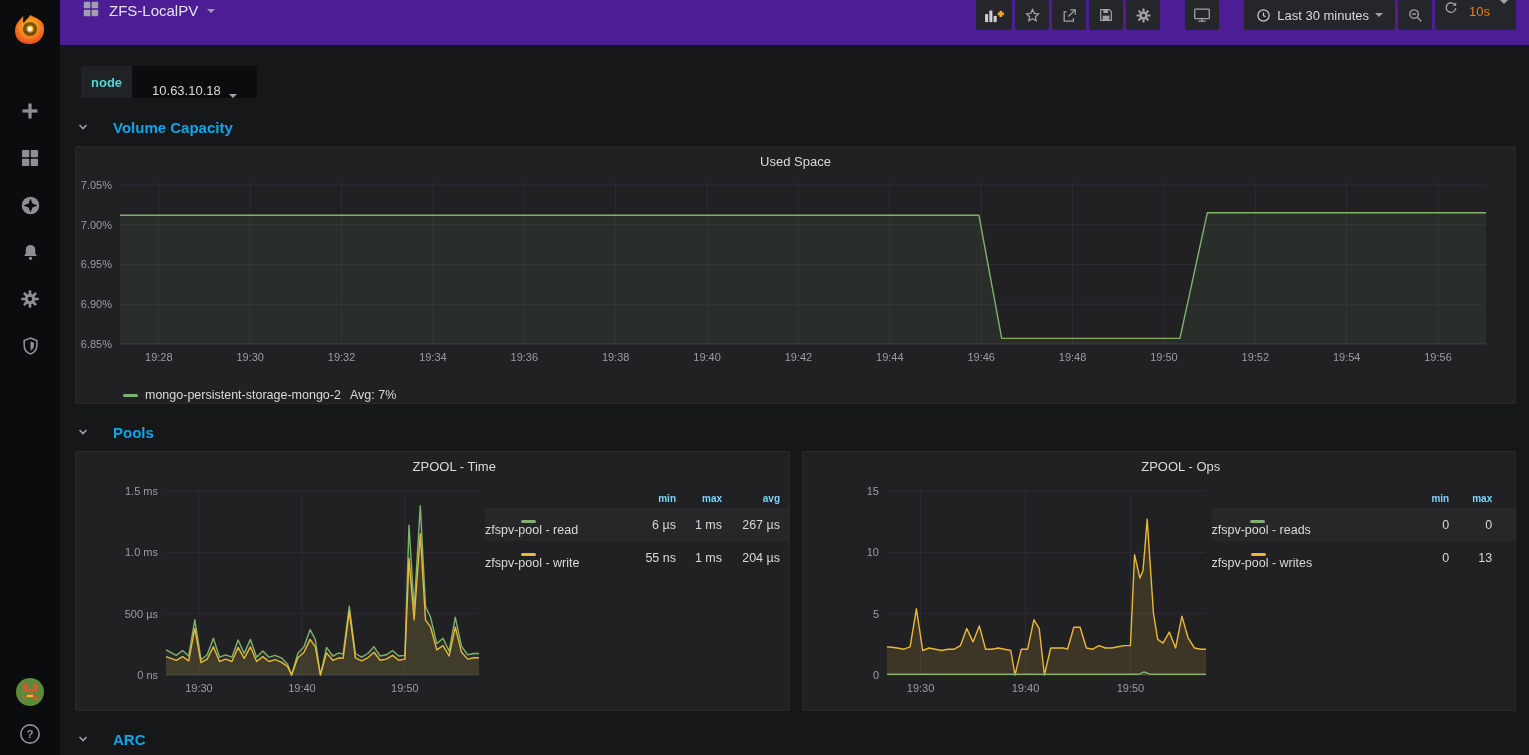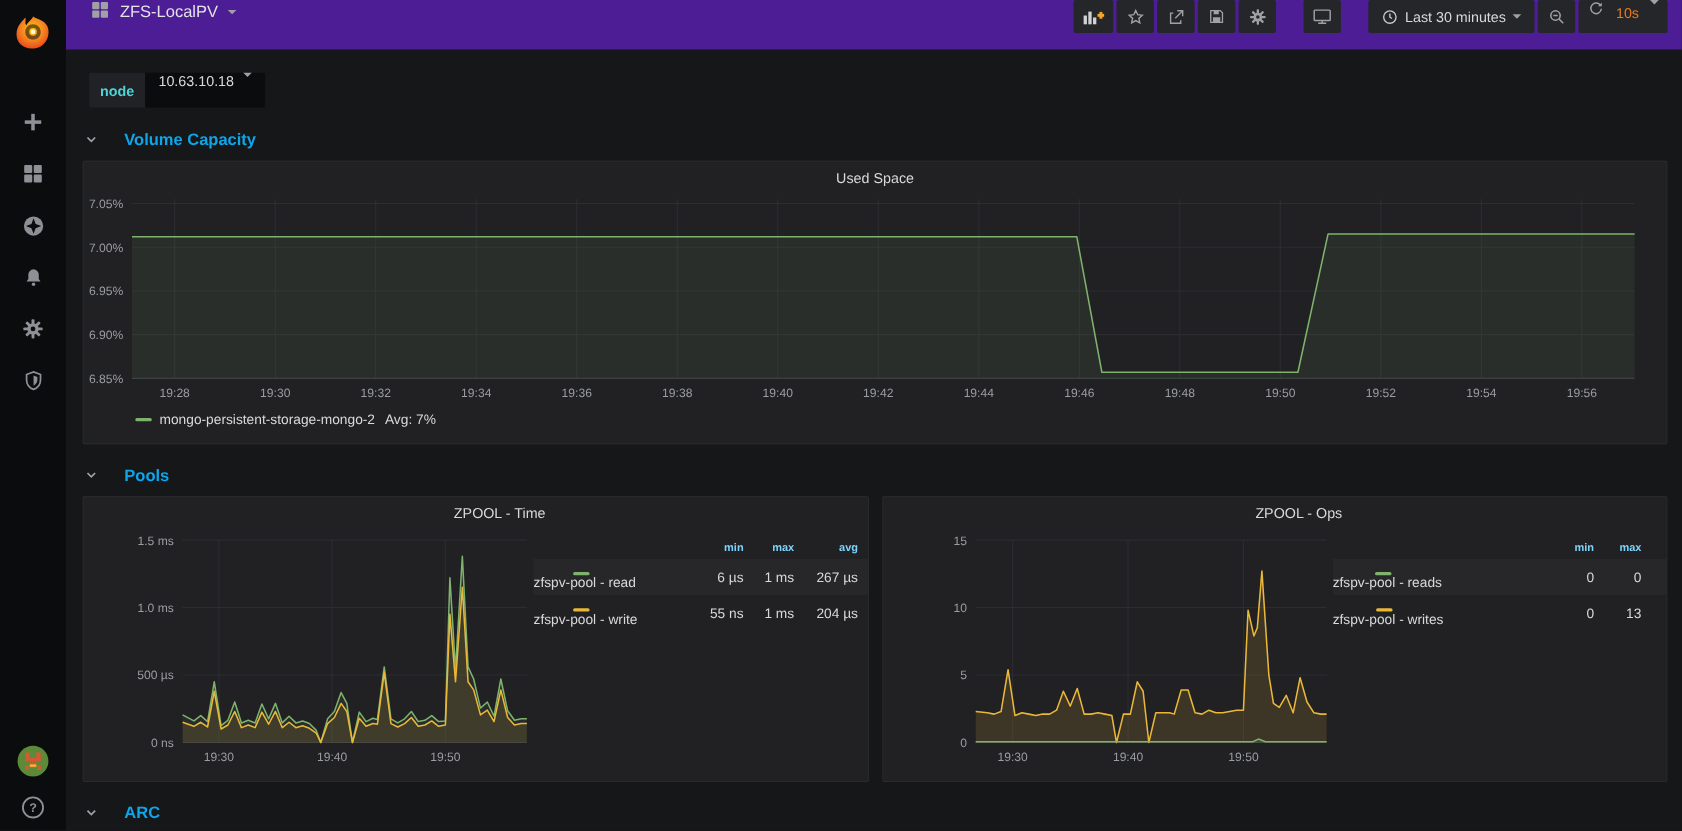--- a/index.html
+++ b/index.html
@@ -28,37 +28,37 @@
   .spacer { width:22px; }
   .caret { width:0; height:0; border-left:4px solid transparent; border-right:4px solid transparent; border-top:4px solid #9fa1a6; display:inline-block; }
   .time-text { color:#d8d9da; font-size:13px; }
   .refresh-group { display:flex; align-items:stretch; padding:0; }
   .refresh-int { color:#eb7b18; font-size:13px; padding:4px 2px; }
   
   .content { flex:1; padding:0 13px 0 15px; overflow:hidden; }
   .submenu { margin-top:21px; display:flex; }
   .var-chip { display:flex; height:32px; margin-left:6px; border-radius:2px; overflow:hidden; font-size:13px; }
   .var-label { background:#202226; color:#4fd4d8; font-weight:700; display:flex; align-items:center; padding:0 10px; }
-  .var-value { background:#0b0c0e; color:#d8d9da; display:flex; align-items:flex-start; gap:8px; padding:0 12px; cursor:pointer; }
+  .var-value { background:#0b0c0e; color:#d8d9da; display:flex; align-items:flex-end; gap:8px; padding:0 20px; cursor:pointer; }
   .row-header { display:flex; align-items:center; gap:8px; margin:16px 0 7px 2px; cursor:pointer; height:24px; }
   .row-header .rh-title { font-size:15px; font-weight:700; color:#0ea5e9;margin-left:16px; }
   .panel { background:#212124; border:1px solid rgba(255,255,255,0.045); border-radius:2px; overflow:hidden; position:relative; }
   .panel-title { text-align:center; font-size:13px; font-weight:500; color:#d8d9da; padding:7px 0 3px 0; cursor:pointer; }
   .panel-us { height:258px; }
   .pools-row { display:flex; gap:12px; }
   .pools-row .panel { flex:1; height:260px;padding-left:44px; }
   .panel-body { display:flex; }
   svg.chart { display:block; flex-shrink:0; }
   .grid { stroke:#2b2d31; stroke-width:1; }
   .axisline { stroke:#3b3d42; stroke-width:1; }
   .tick { fill:#9a9da2; font-size:11px; font-family:"Liberation Sans",sans-serif; }
   .xtick { text-anchor:middle; }
   .ytick { text-anchor:end; }
   
-  .us-legend { display:flex; align-items:center; padding-left:47px; margin-top:2px; font-size:12.5px; color:#d8d9da; cursor:pointer; }
+  .us-legend { display:flex; align-items:center; padding-left:47px; margin-top:16px; font-size:12.5px; color:#d8d9da; cursor:pointer; }
   .swatch { width:15px; height:3px; border-radius:2px; margin-right:7px; flex-shrink:0; }
   .us-avg { margin-left:9px; }
   
   .legend-wrap { flex:1; min-width:0; padding-top:14px; }
   table.legend { border-collapse:collapse; table-layout:fixed; font-size:12.5px; }
   table.legend th { color:#7dd3fc; font-weight:700; font-size:10px; text-align:right; padding:2px 0 4px 0; cursor:pointer; }
   table.legend td { padding:4px 0; text-align:right; color:#d8d9da; white-space:nowrap; }
   table.legend td.name-cell { text-align:left; }
   table.legend tr.lrow:nth-child(2) { background:rgba(255,255,255,0.03); }
   .series-name { display:inline-flex; align-items:center; cursor:pointer;flex-direction:column; }

